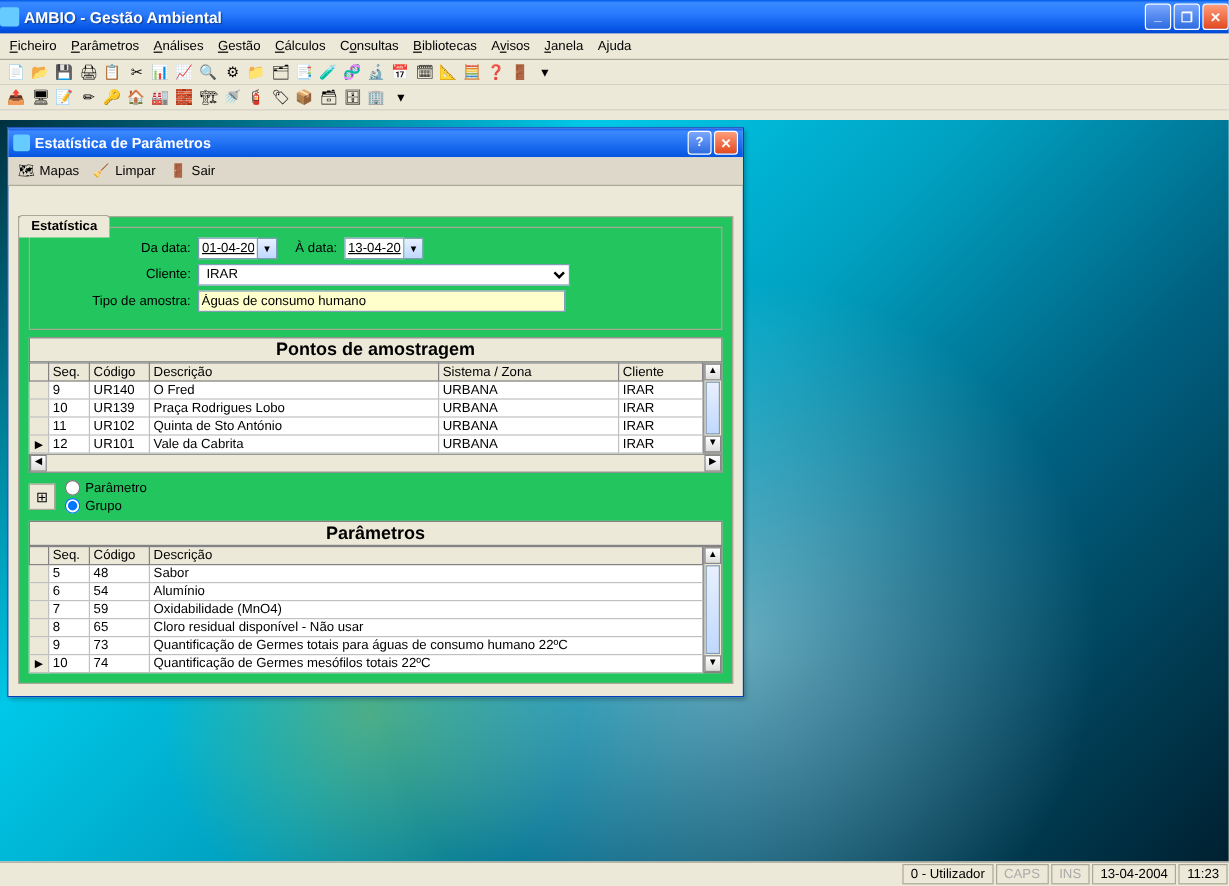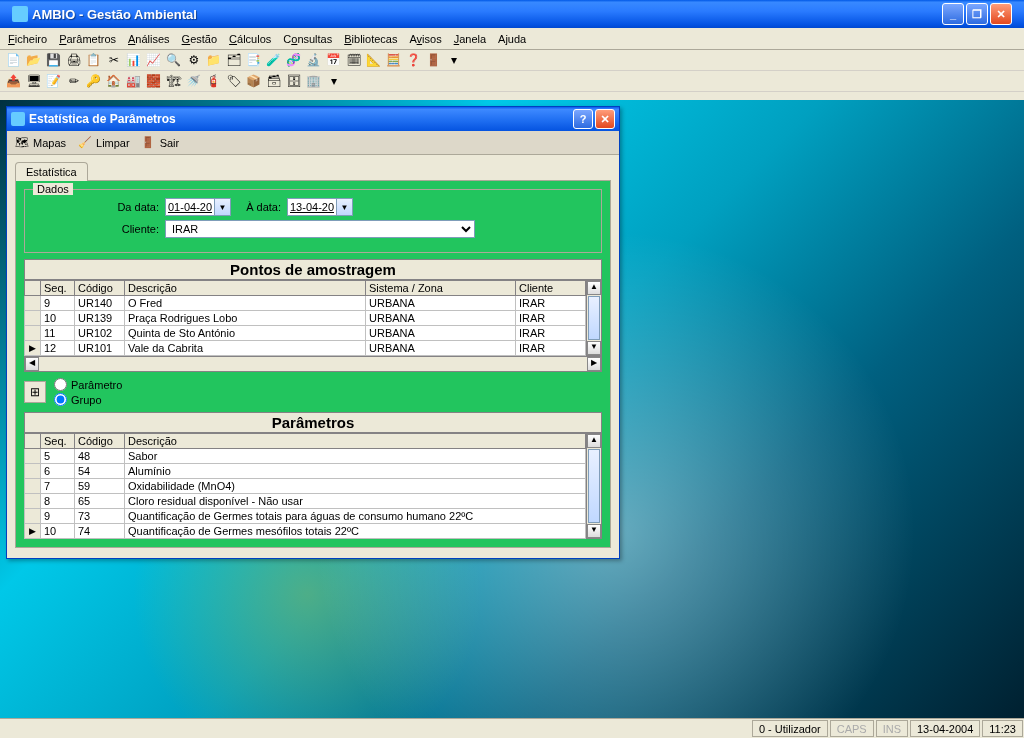--- a/index.html
+++ b/index.html
@@ -1,19 +1,19 @@
 <!DOCTYPE html>
 <html><head>
 <meta charset="utf-8">
 <style>
 * { box-sizing: border-box; margin: 0; padding: 0; font-family: Tahoma, Arial, sans-serif; }
 body { width: 1024px; height: 738px; background: #ece9d8; overflow: hidden; position: relative; }
 
 
-.titlebar { height: 28px; background: linear-gradient(to bottom, #0058e6 0%, #3889ff 8%, #2a7bff 40%, #0453e3 88%, #0048d0 100%); display: flex; align-items: center; padding: 0 12px; color: white; font-size: 13px; font-weight: bold; }
+.titlebar { height: 28px; background: linear-gradient(to bottom, #0058e6 0%, #3889ff 8%, #2a7bff 40%, #0453e3 88%, #0048d0 100%); display: flex; align-items: center; padding: 0 0; color: white; font-size: 13px; font-weight: bold; }
 .titlebar .icon { width: 16px; height: 16px; margin-right: 4px; background: #6cf; border-radius: 2px; display:inline-block; }
 .titlebar .title { flex: 1; text-shadow: 1px 1px 1px rgba(0,0,0,.4); }
 .winbtns { display: flex; gap: 2px; }
 .winbtn { width: 22px; height: 22px; border: 1px solid #fff; border-radius: 3px; display:flex; align-items:center; justify-content:center; font-size: 11px; color:#fff; font-weight:bold; cursor:pointer; }
 .winbtn.min, .winbtn.max { background: linear-gradient(to bottom,#7ba7ff,#2d6be0); }
 .winbtn.close { background: linear-gradient(to bottom,#ff9d7a,#e2481f); }
 
 
 .menubar { height: 22px; background: #ece9d8; display:flex; align-items:center; padding: 0 8px; font-size: 11px; border-bottom: 1px solid #aca899; }
 .menubar span { margin-right: 12px; cursor: pointer; }
@@ -40,21 +40,21 @@
 .dialog .dtitle .dbtn { width:20px; height:20px; border:1px solid #fff; border-radius:3px; margin-left:2px; display:flex; align-items:center; justify-content:center; font-size:11px; font-weight:bold; cursor:pointer; }
 .dialog .dtitle .help { background:linear-gradient(to bottom,#7ba7ff,#2d6be0); }
 .dialog .dtitle .close { background:linear-gradient(to bottom,#ff9d7a,#e2481f); }
 
 .dialog .dtoolbar { height:24px; background:#ddd8c9; border-bottom:1px solid #aca899; display:flex; align-items:center; gap:12px; padding:0 8px; font-size:11px; }
 .dialog .dtoolbar .item { display:flex; align-items:center; gap:4px; cursor:pointer; }
 .dialog .dtoolbar .iicon { width:14px; height:14px; display:inline-block; }
 
 
 .tabarea { padding: 6px 8px 10px; }
-.tab { display:inline-block; background:#ece9d8; border:1px solid #aca899; border-bottom:none; border-radius: 4px 4px 0 0; padding: 3px 10px; font-size:11px; font-weight:normal; position:relative; top:1px; z-index:2; }
+.tab { display:inline-block; background:#ece9d8; border:1px solid #aca899; border-bottom:none; border-radius: 4px 4px 0 0; padding: 3px 10px; font-size:11px; font-weight:bold; position:relative; top:18px; z-index:2; }
 .tabpanel { border:1px solid #aca899; background:#22c55e; padding:8px; position:relative; }
 
 
 .fieldset { border:1px solid #aca899; padding: 8px 10px 10px; position:relative; margin-bottom:6px; }
 .fieldset .legend { position:absolute; top:-7px; left:8px; background:#ece9d8; padding:0 4px; font-size:11px; }
 
 .row { display:flex; align-items:center; margin-bottom:4px; font-size:11px; }
 .row .lbl { width:130px; text-align:right; padding-right:6px; }
 .row .lbl2 { width:50px; text-align:right; padding-right:6px; }
 .row input[type=text], .row select { font-size:11px; padding:1px 2px; border:1px solid #7f9db9; background:#fff; height:18px; }
@@ -196,20 +196,24 @@
           <span class="ddarrow">▼</span>
           <div class="lbl2">À data:</div>
           <input type="text" class="date" value="13-04-2004" style="">
           <span class="ddarrow">▼</span>
         </div>
 
         <div class="row">
           <div class="lbl">Cliente:</div>
           <select class="wide"><option>IRAR</option></select>
         </div>
+        <div class="row">
+          <div class="lbl">Tipo de amostra:</div>
+          <input type="text" class="yellow" value="Águas de consumo humano" style="">
+        </div>
       </div>
 
       <div class="tableheader">Pontos de amostragem</div>
       <div class="gridwrap">
         <table class="grid" style="flex:1">
           <tbody>
               <tr>
             <th style="width:16px"></th>
             <th style="width:34px">Seq.</th>
             <th style="width:50px">Código</th>

